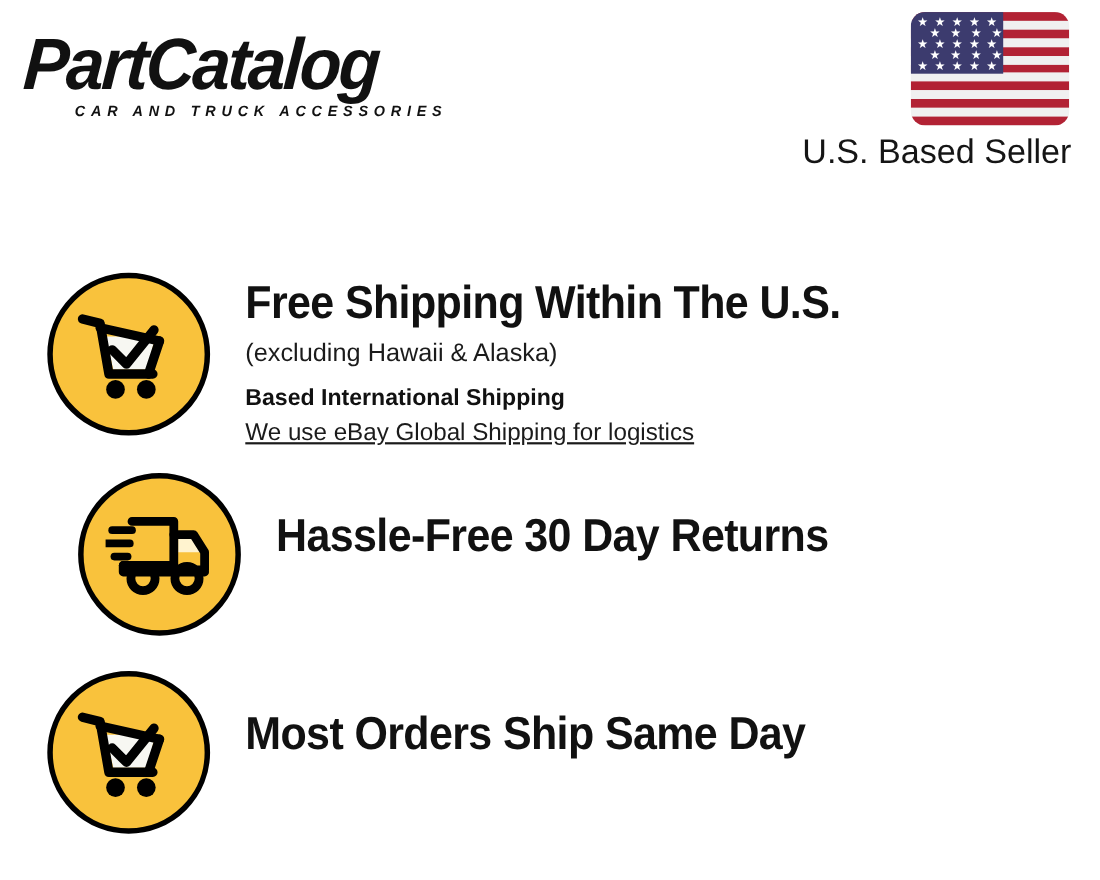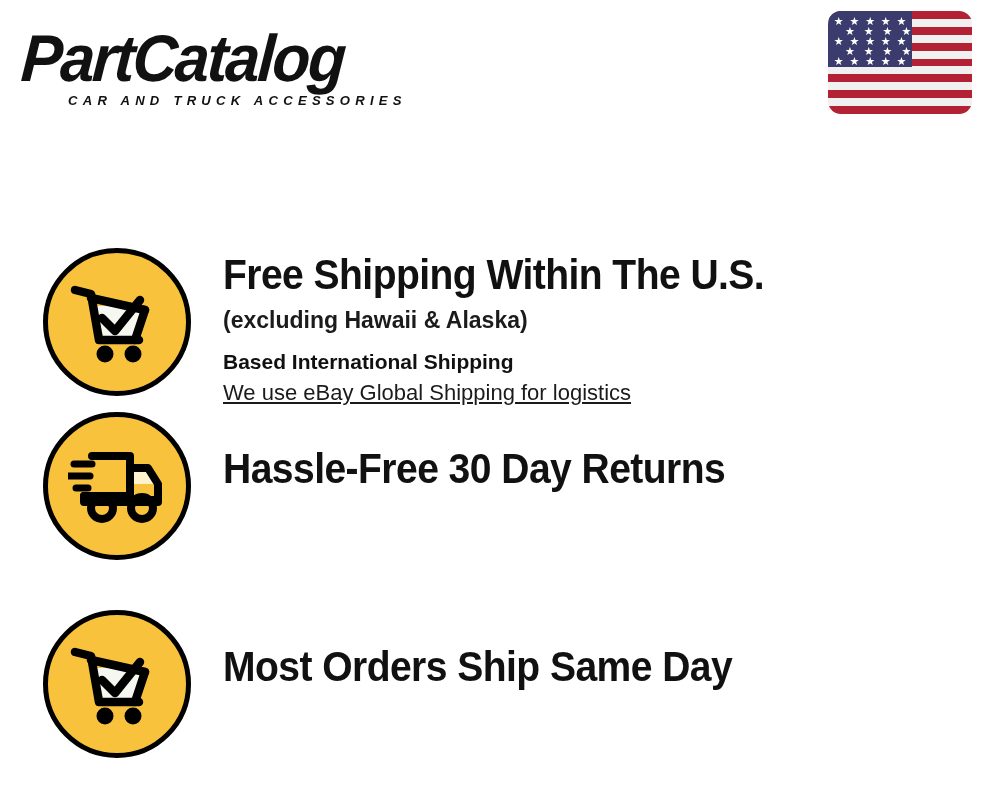--- a/index.html
+++ b/index.html
@@ -129,21 +129,21 @@
     width: 1000px;
   }
   .feature-row {
     position: absolute;
     left: 0;
     width: 916px;
     display: flex;
     align-items: flex-start;
   }
   .feature-row.row-1 { top: 8px; }
-  .feature-row.row-2 { top: 172px; }
+  .feature-row.row-2 { top: 190px; margin-left: 28px; }
   .feature-row.row-3 { top: 370px; }
 
   .feature-icon {
     position: relative;
     flex: 0 0 auto;
     margin-left: 43px;
     width: 148px;
     height: 148px;
     border-radius: 50%;
     background: #F9C23C;
@@ -168,21 +168,21 @@
     font-weight: bold;
     color: #111111;
     letter-spacing: -0.6px;
     line-height: 50px;
     white-space: nowrap;
     transform: scaleX(0.93);
     transform-origin: left center;
   }
   .feature-sub {
     font-size: 23px;
-    font-weight: bold;
+    font-weight: normal;
     color: #1b1b1b;
     line-height: 32px;
     margin-top: 4px;
     white-space: nowrap;
   }
   .feature-subheading {
     font-size: 21px;
     font-weight: bold;
     color: #111111;
     line-height: 30px;
@@ -256,20 +256,21 @@
           </div>
         <div class="star-row r5">
             <span class="star">★</span>
             <span class="star">★</span>
             <span class="star">★</span>
             <span class="star">★</span>
             <span class="star">★</span>
           </div>
       </div>
     </div>
+    <div class="seller-label">U.S. Based Seller</div>
   </div>
 
   <div class="features">
 
     <div class="feature-row row-1">
       <div class="feature-icon">
         <svg width="96" height="88" viewBox="0 0 96 88" aria-hidden="true">
           <polygon points="27,28 72,28 65,58 34,58" fill="#F7F7F2"></polygon>
           <path d="M6 12 L22 16 L30 62 L70 62" fill="none" stroke="#000" stroke-width="8.5" stroke-linecap="round" stroke-linejoin="round"></path>
           <path d="M22 20 L76 32" fill="none" stroke="#000" stroke-width="8.5" stroke-linecap="round" stroke-linejoin="round"></path>

